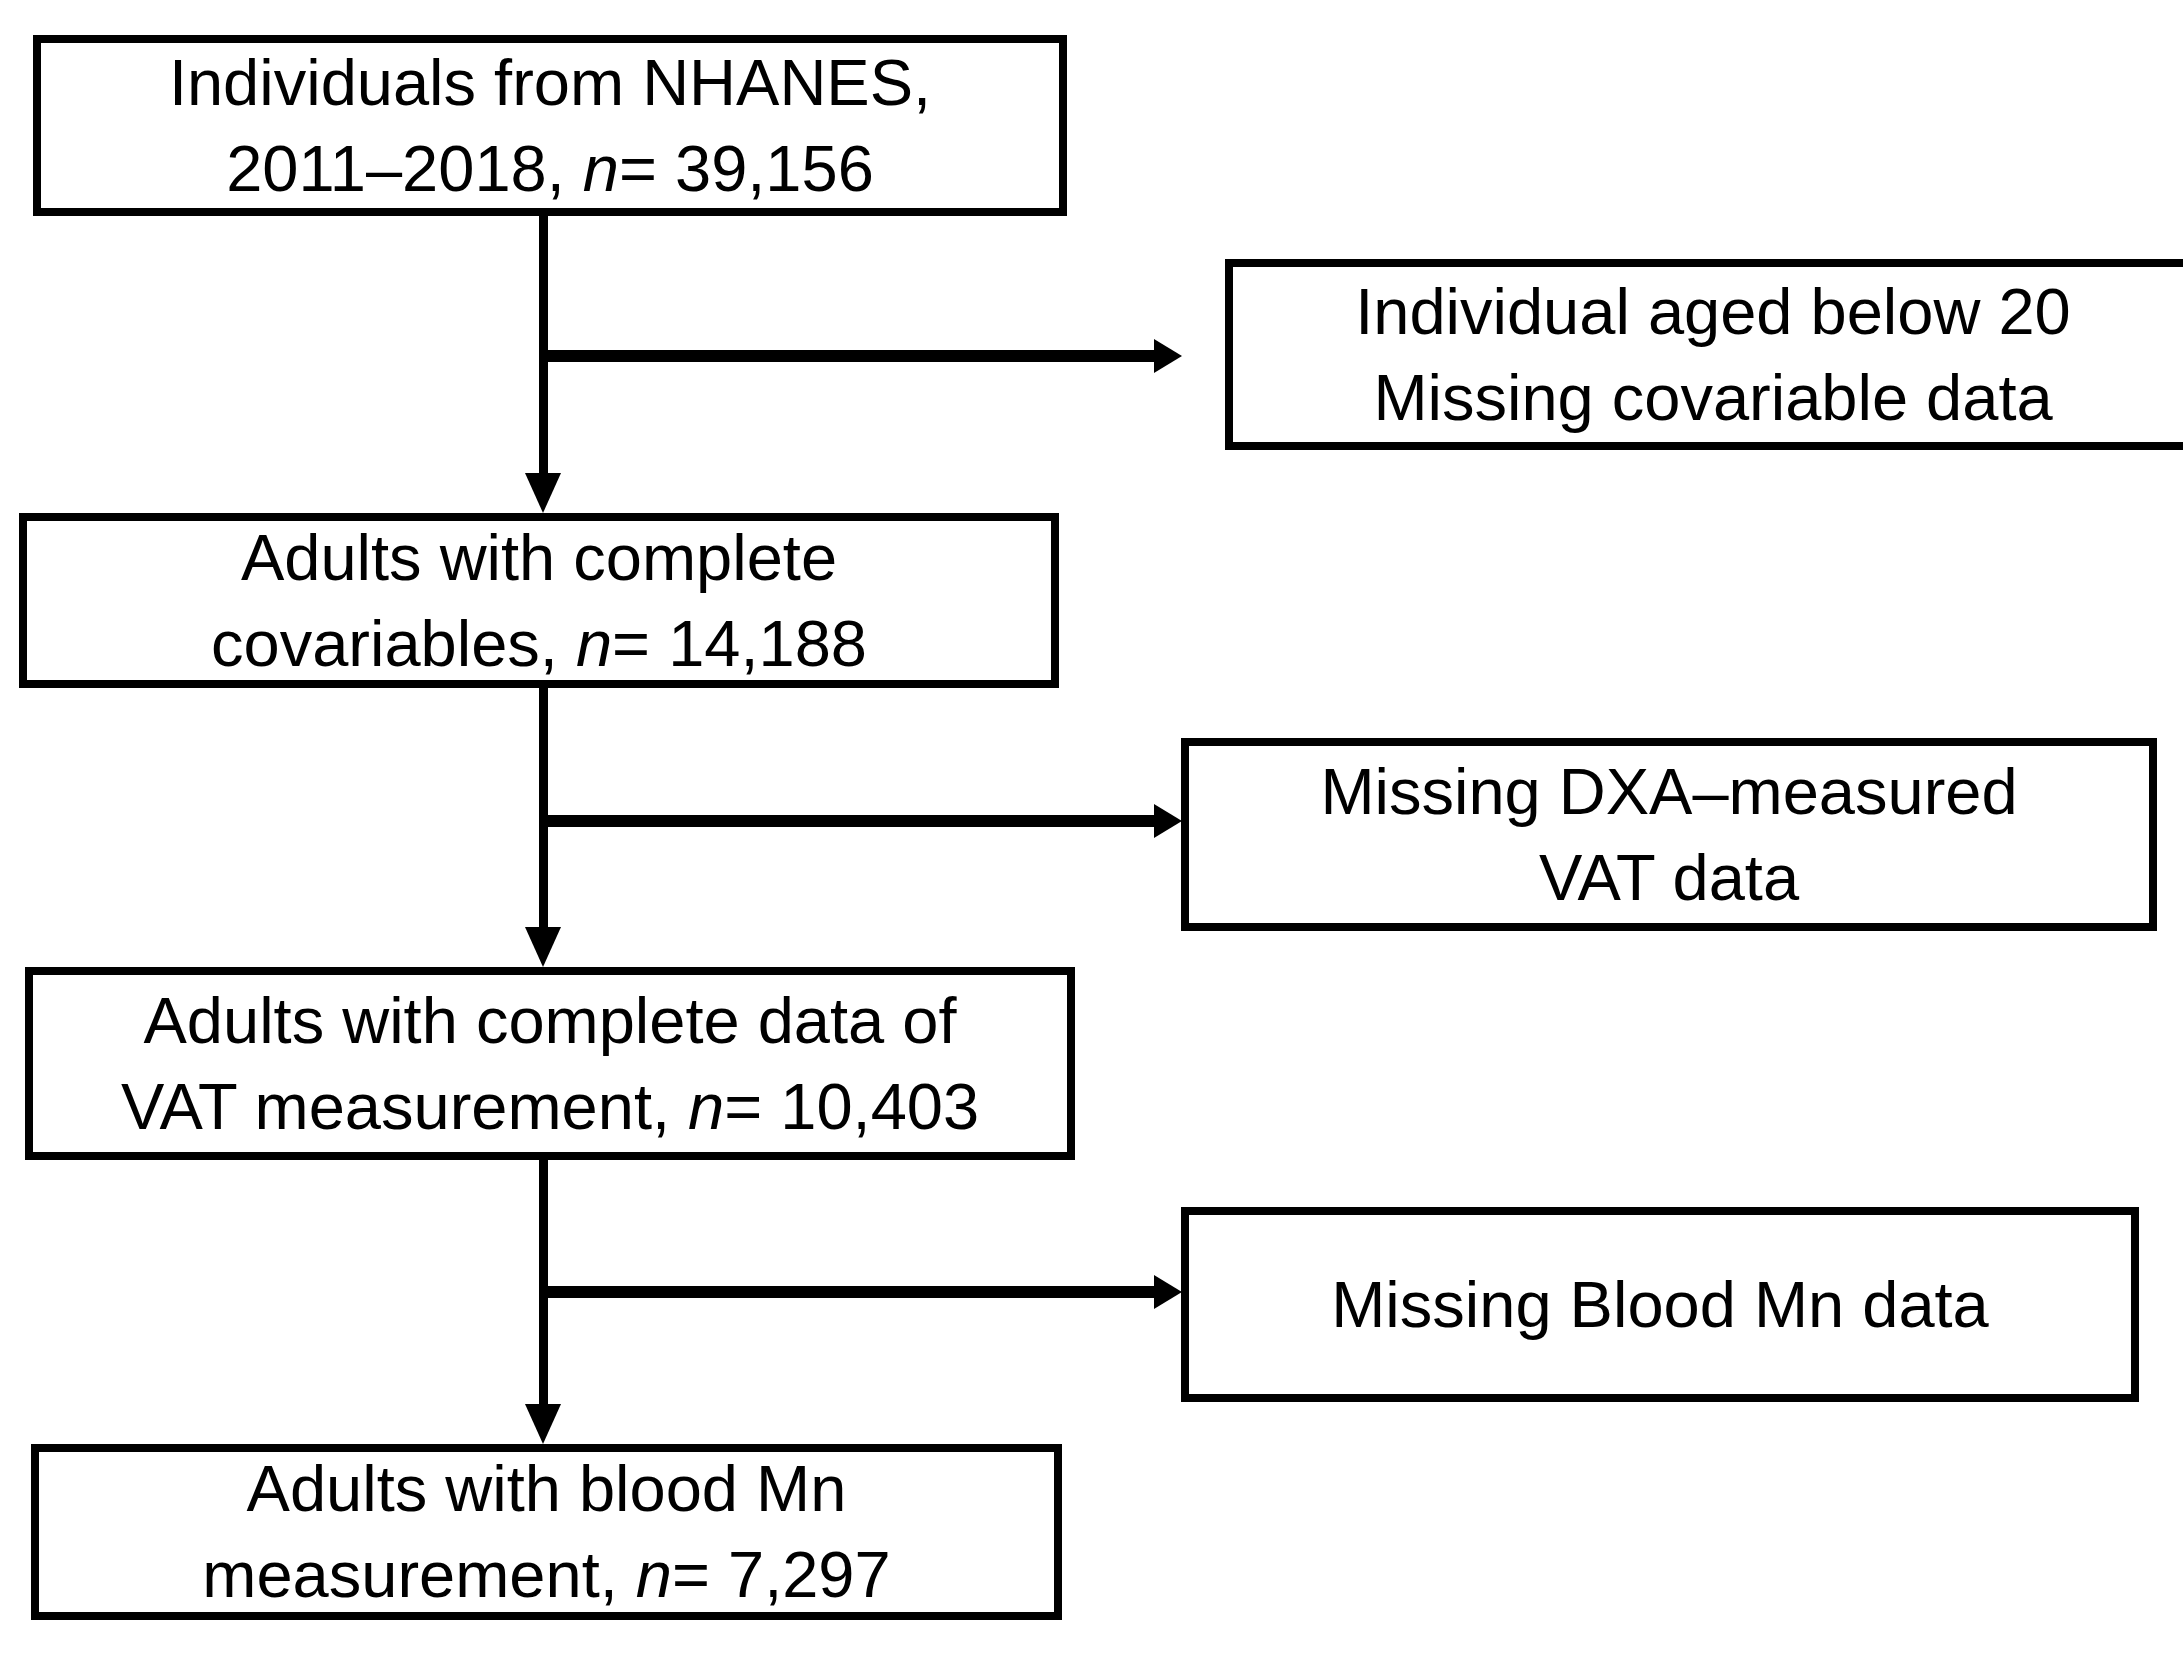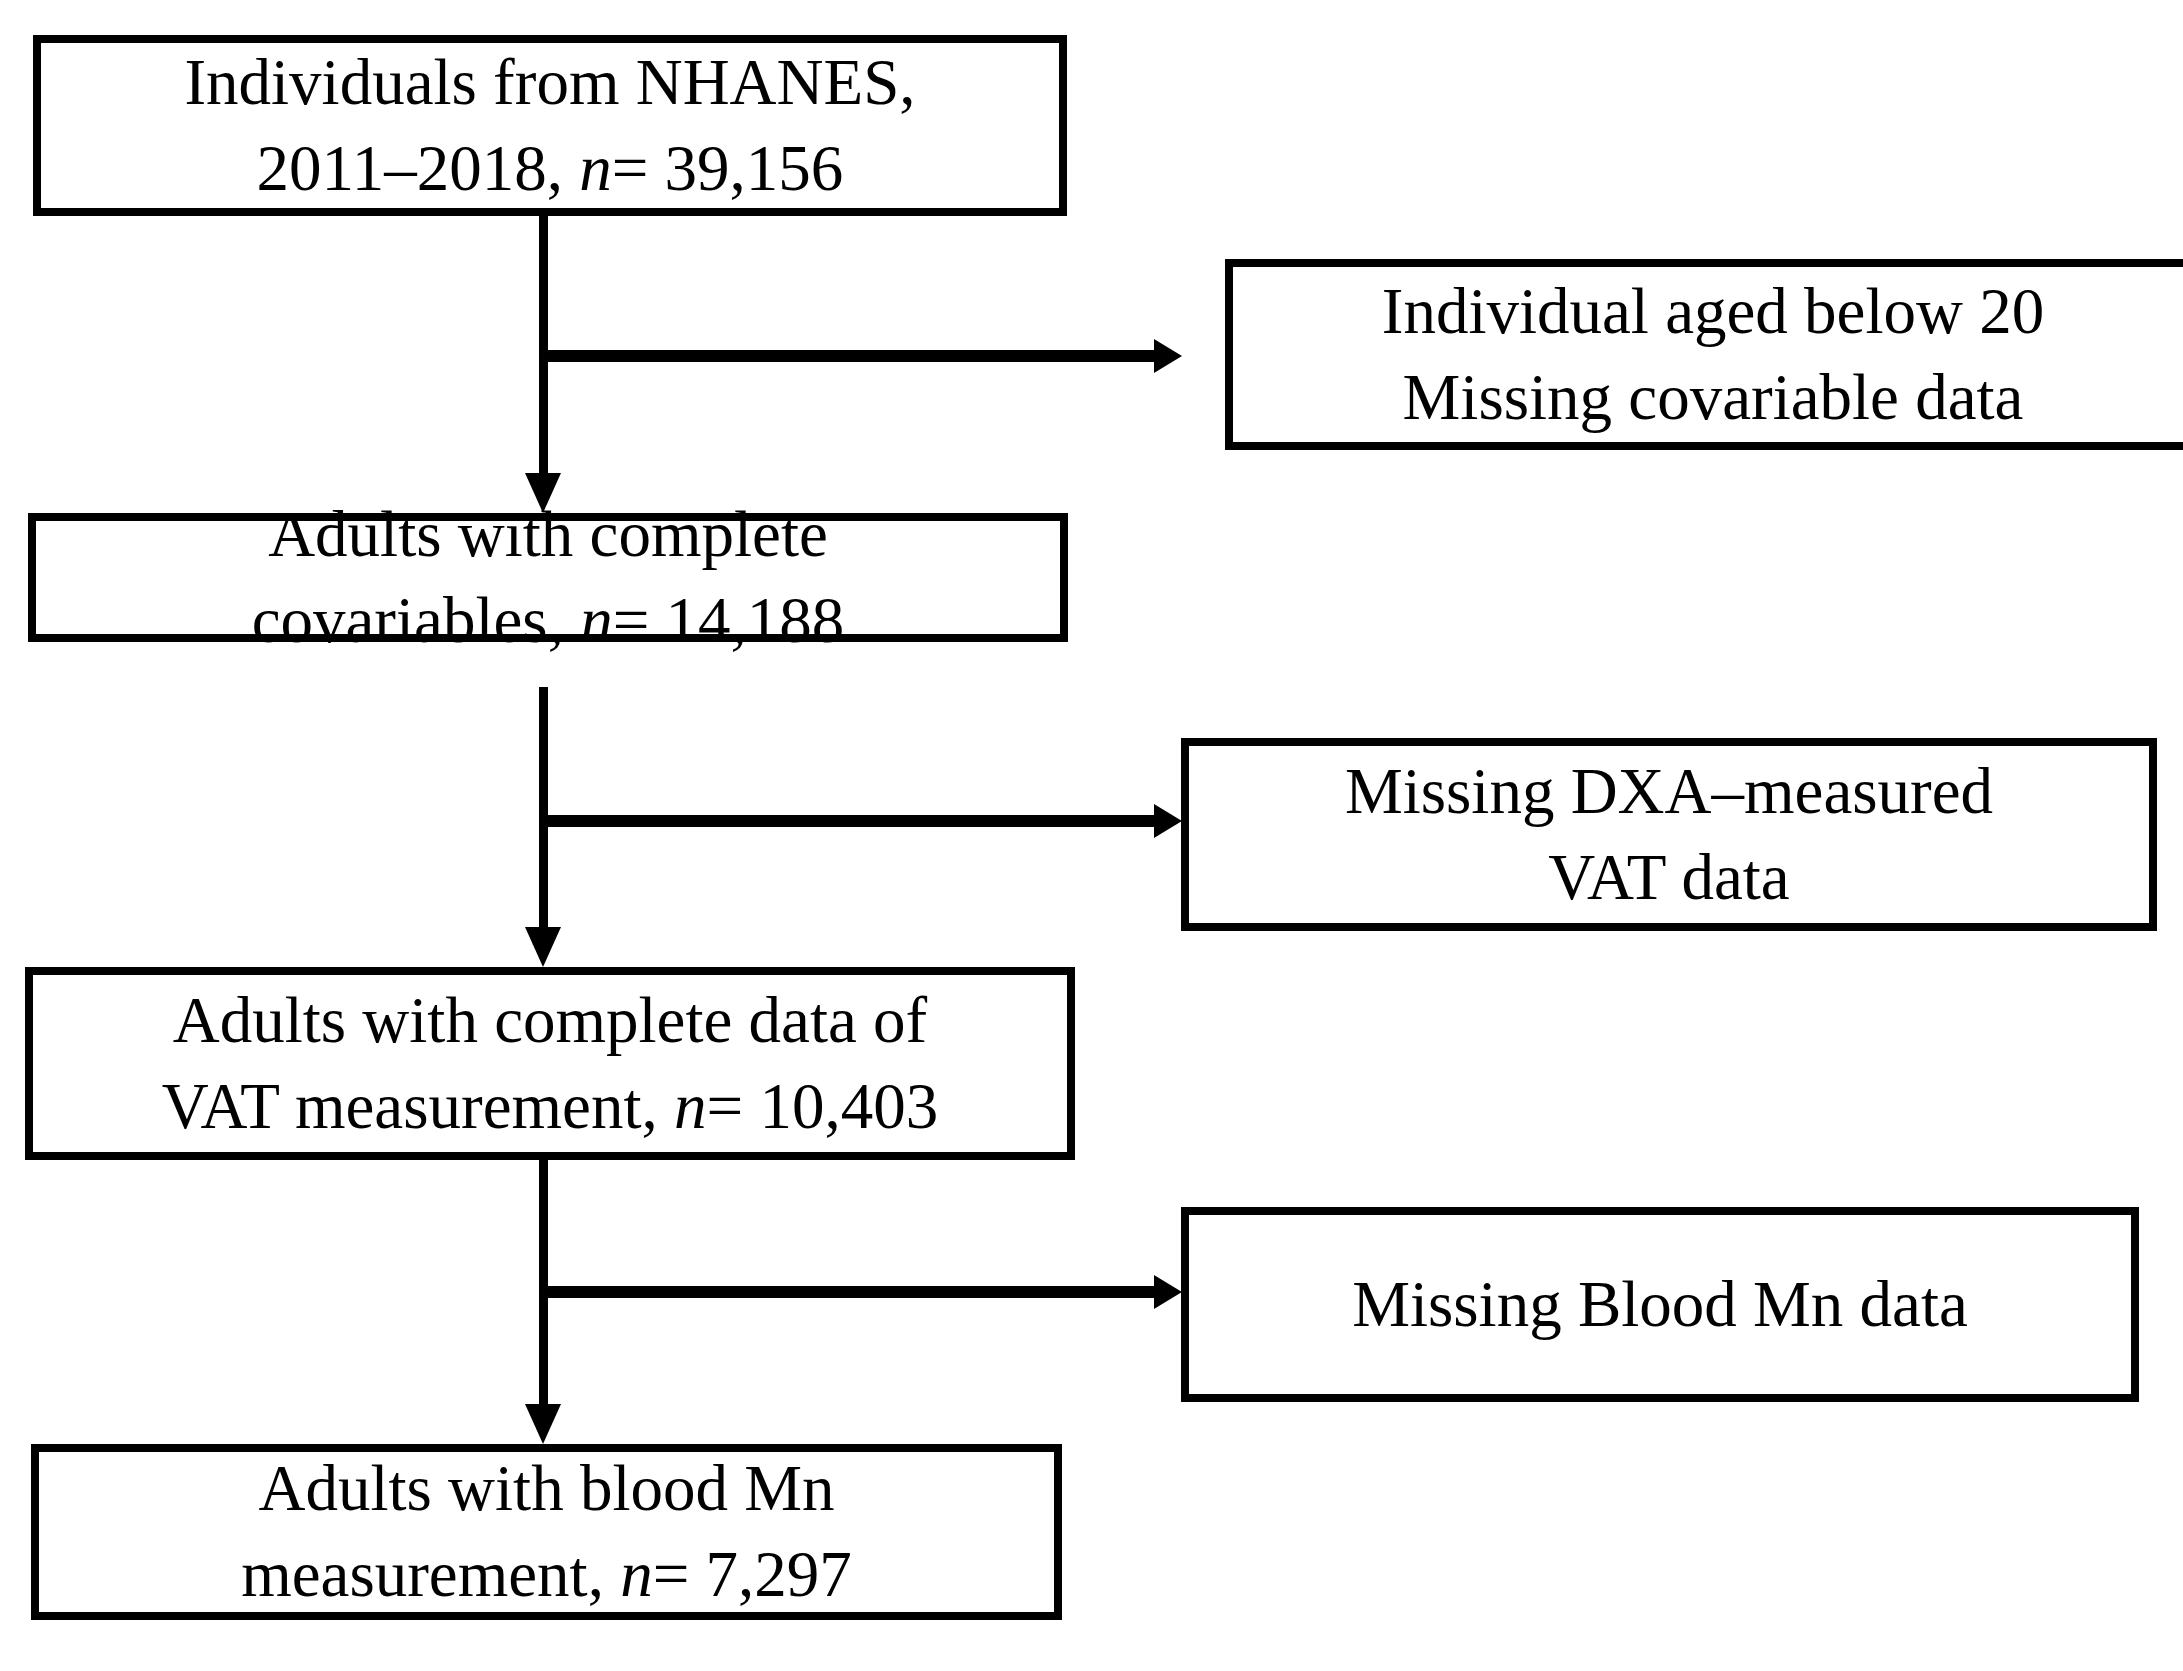--- a/index.html
+++ b/index.html
@@ -5,21 +5,21 @@
   html, body {
     margin: 0;
     padding: 0;
     background: #ffffff;
   }
   .canvas {
     position: relative;
     width: 2183px;
     height: 1672px;
     background: #ffffff;
-    font-family: Liberation Serif, serif;
+    font-family: Liberation Sans, sans-serif;
     color: #000000;
   }
   .box {
     position: absolute;
     box-sizing: border-box;
     border: 8px solid #000000;
     background: #ffffff;
     display: flex;
     flex-direction: column;
     align-items: center;
@@ -27,21 +27,21 @@
     text-align: center;
     font-size: 65px;
     line-height: 1.32;
     font-weight: 400;
     white-space: nowrap;
   }
   .it { font-style: italic; }
 
   
   #b1 { left: 33px;  top: 35px;   width: 1034px; height: 181px; }
-  #b2 { left: 28px;  top: 513px;  width: 1040px; height: 129px; }
+  #b2 { left: 19px;  top: 513px;  width: 1040px; height: 175px; }
   #b3 { left: 25px;  top: 967px; width: 1050px; height: 193px; }
   #b4 { left: 31px;  top: 1444px; width: 1031px; height: 176px; }
 
   
   #s1 { left: 1181px; top: 259px;  width: 976px; height: 191px; margin-left: 44px; }
   #s2 { left: 1181px; top: 738px; width: 976px; height: 193px; }
   #s3 { left: 1181px; top: 1207px; width: 958px; height: 195px; }
 
   
   .vline {

